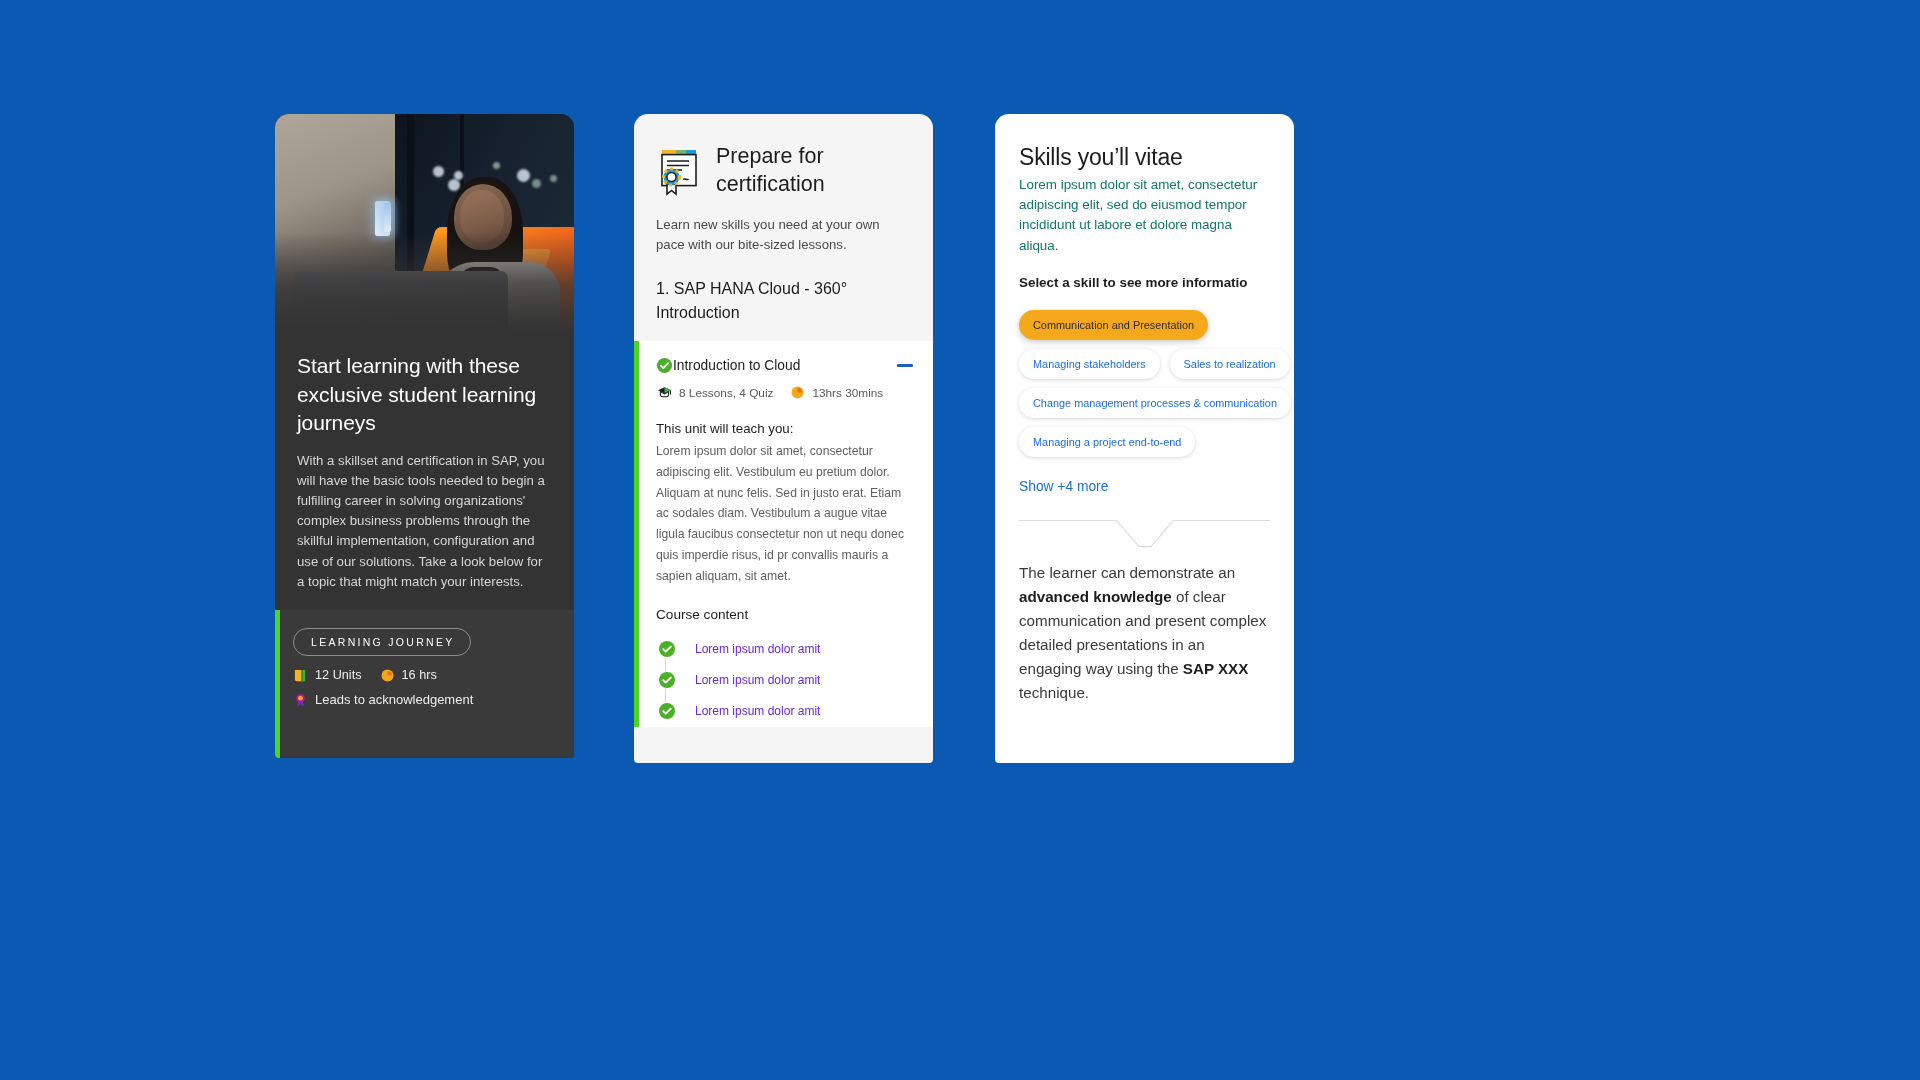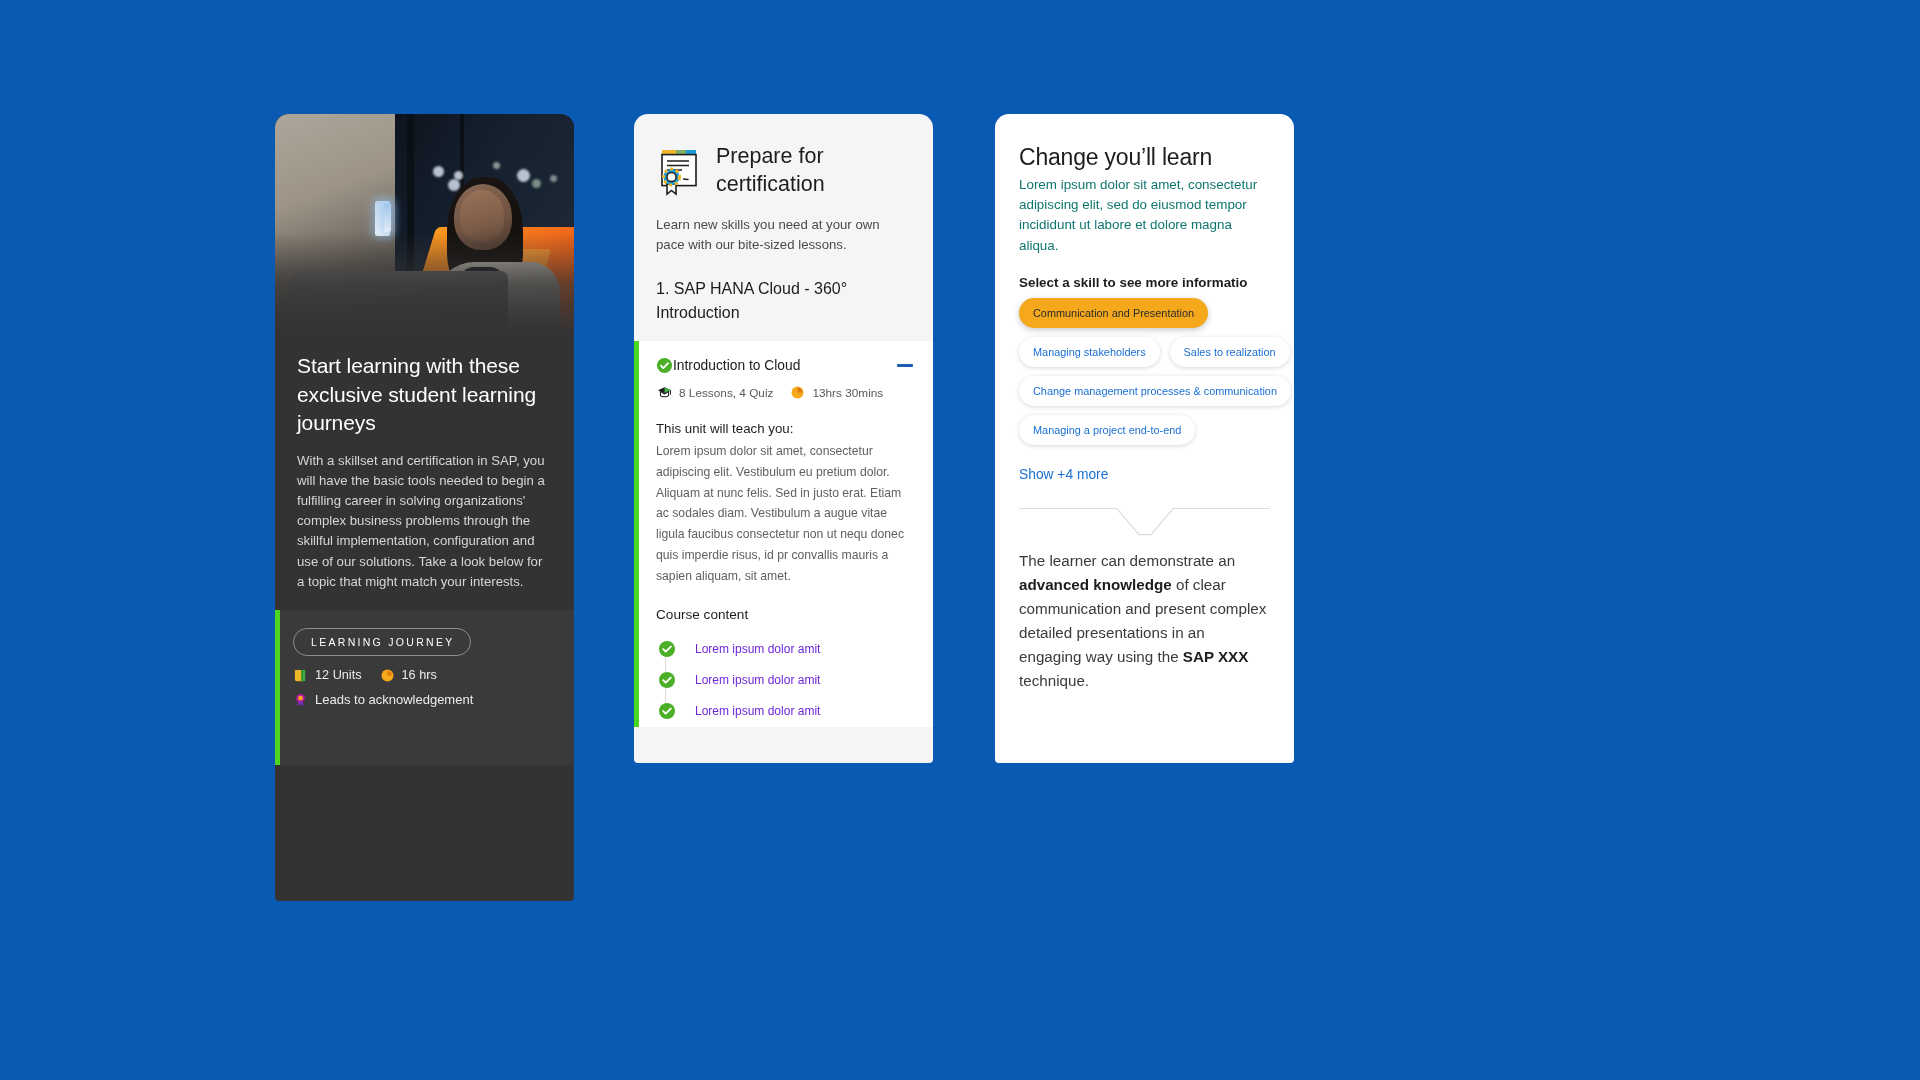--- a/index.html
+++ b/index.html
@@ -13,21 +13,21 @@
     position: relative;
     width: 1920px; height: 1080px;
     background: #0a5ab4;
   }
 
   
   .card { position: absolute; border-radius: 14px; overflow: hidden; }
 
   
   #card1 {
-    left: 275px; top: 114px; width: 299px; height: 787px;
+    left: 275px; top: 114px; width: 299px; height: 644px;
     background: #333333;
     border-radius: 14px 14px 4px 4px;
   }
   .hero {
     position: relative; height: 218px; width: 100%;
     background:
       radial-gradient(circle at 74% 34%, rgba(255,255,255,0.10) 0 10%, rgba(0,0,0,0) 44%),
       linear-gradient(180deg, #1b2230 0%, #222a36 40%, #2c2f33 78%, #333333 100%);
     overflow: hidden;
   }
@@ -173,21 +173,21 @@
   
   #card3 {
     left: 995px; top: 114px; width: 299px; height: 649px;
     background: #ffffff;
     border-radius: 14px 14px 4px 4px;
   }
   .c3-body { padding: 30px 24px 0 24px; }
   .c3-title { font-size: 23px; color: #1d1d1d; font-weight: 400; letter-spacing: -0.2px; }
   .c3-para { margin-top: 4px; color: #0f766e; font-size: 13.4px; line-height: 20.2px; }
   .c3-select { margin-top: 19px; font-size: 13.4px; color: #1d1d1d; font-weight: 700; }
-  .pills { margin-top: 8px; display: flex; flex-wrap: wrap; gap: 9px 10px; }
+  .pills { margin-top: 20px; display: flex; flex-wrap: wrap; gap: 9px 10px; }
   .pill {
     border-radius: 18px; padding: 9px 14px; font-size: 10.9px;
     background: #ffffff; color: #1a6fd4;
     box-shadow: 0 1px 4px rgba(0,0,0,0.16);
     white-space: nowrap;
   }
   .pill.sel {
     background: #f5a81c; color: #2b2b2b; font-weight: 500;
     box-shadow: 0 2px 6px rgba(0,0,0,0.22);
   }
@@ -347,21 +347,21 @@
             <path d="M5.2 9.2l2.5 2.5 5.1-5.1" stroke="#ffffff" stroke-width="1.9" fill="none" stroke-linecap="round" stroke-linejoin="round"></path>
           </svg>
           <span class="cc-text">Lorem ipsum dolor amit</span>
         </div>
       </div>
     </div>
   </div>
 
   <div class="card" id="card3">
     <div class="c3-body">
-      <div class="c3-title">Change you’ll learn</div>
+      <div class="c3-title">Skills you’ll vitae</div>
       <div class="c3-para">Lorem ipsum dolor sit amet, consectetur adipiscing elit, sed do eiusmod tempor incididunt ut labore et dolore magna aliqua.</div>
       <div class="c3-select">Select a skill to see more informatio</div>
 
       <div class="pills">
         <div class="pill sel">Communication and Presentation</div>
         <div class="pill-row">
           <div class="pill">Managing stakeholders</div>
           <div class="pill">Sales to realization</div>
         </div>
         <div class="pill">Change management processes &amp; communication</div>

